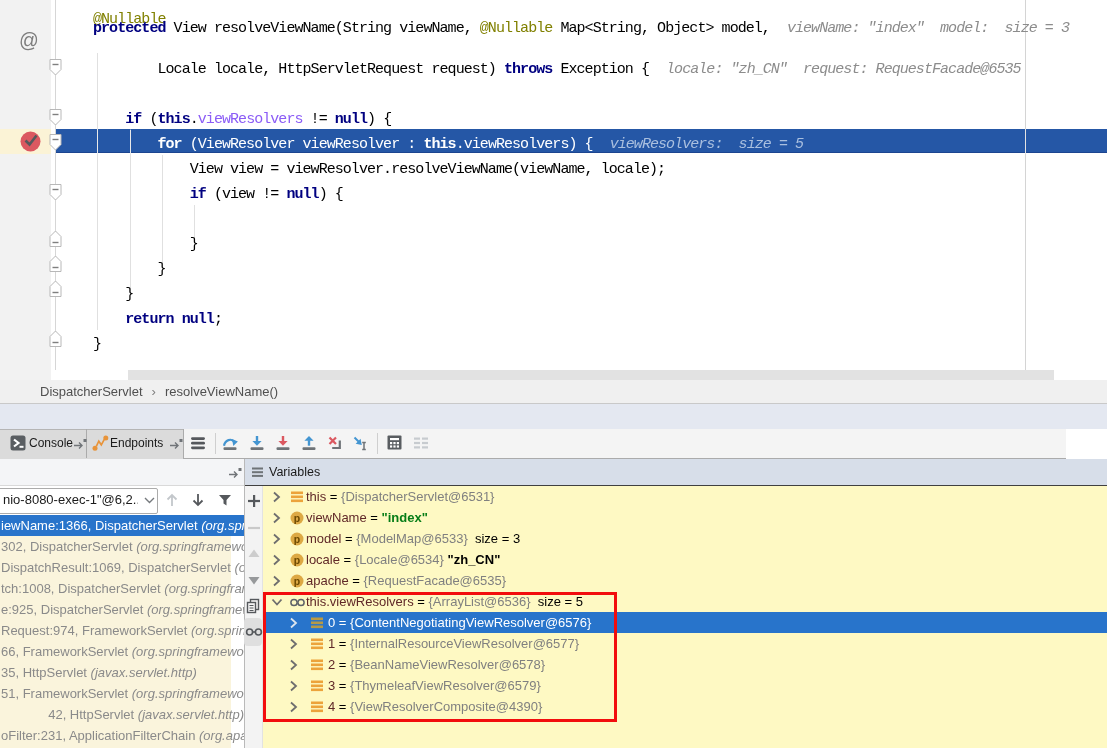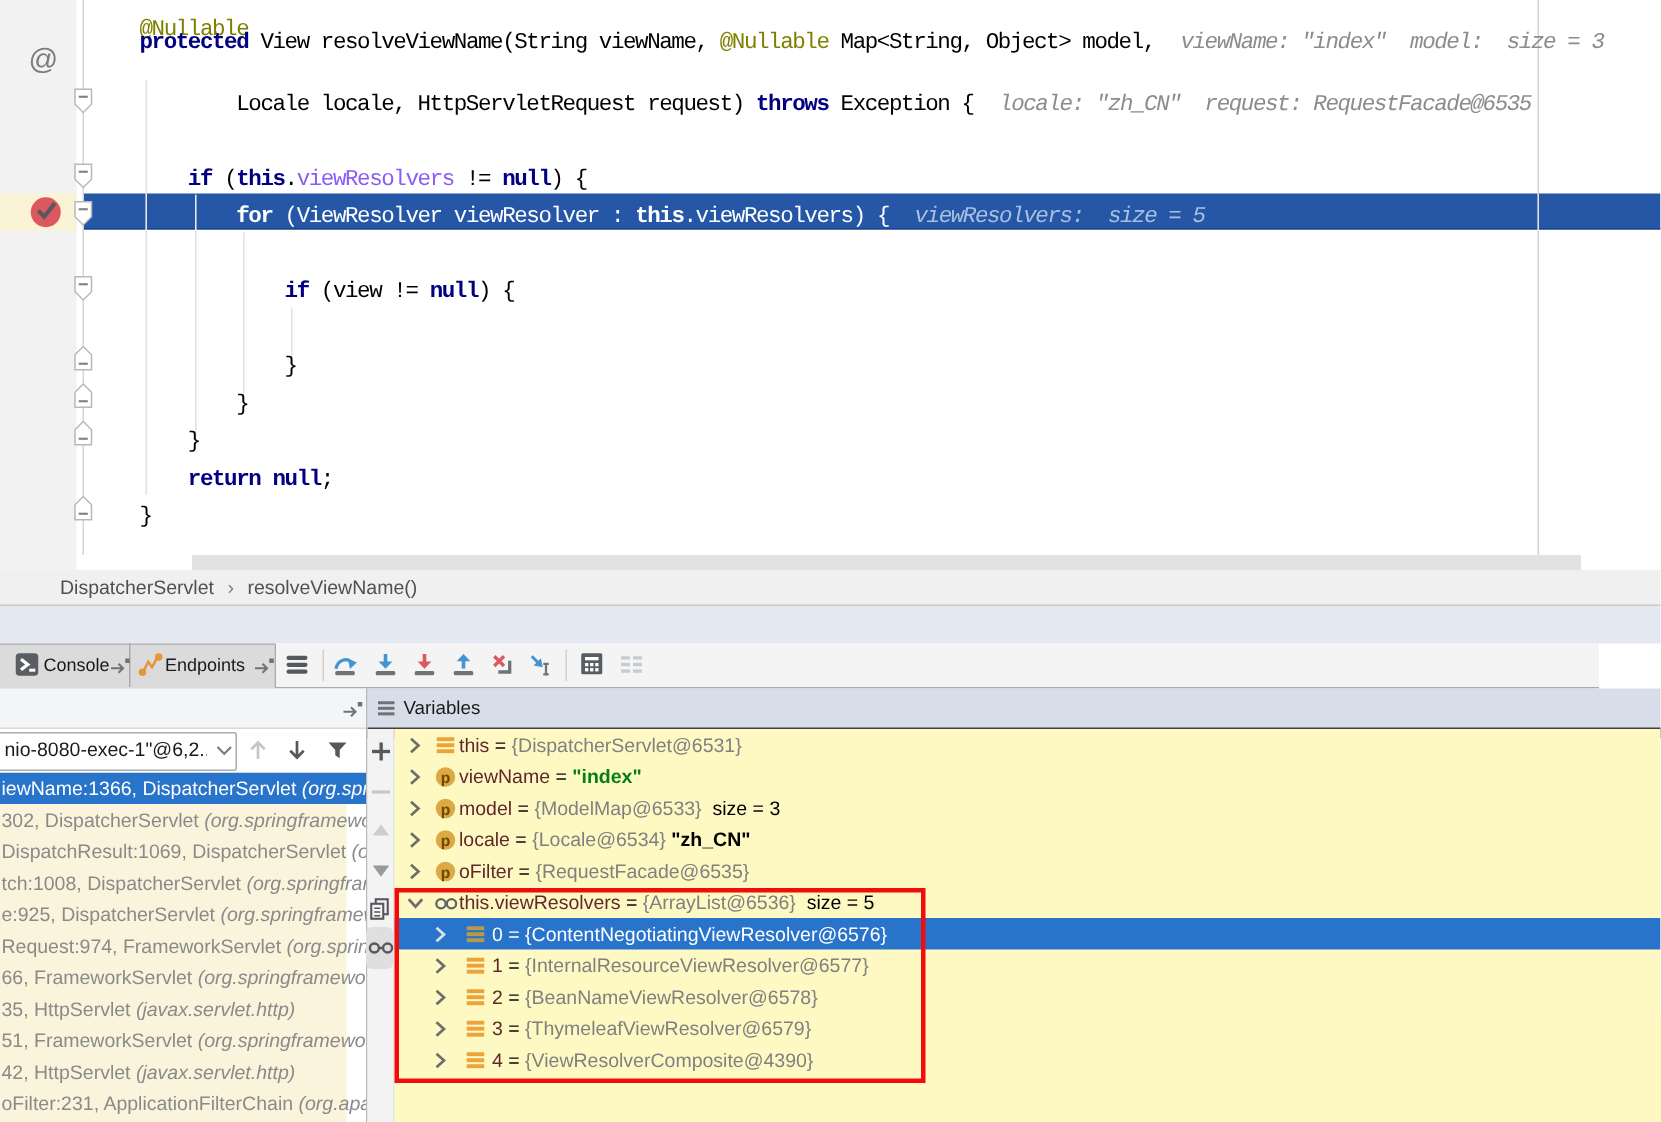--- a/index.html
+++ b/index.html
@@ -43,20 +43,21 @@
   <div class="abs" style="left:130px;top:129px;width:1px;height:25px;background:rgba(255,255,255,0.3);"></div>
 
   <div class="abs" style="left:1025px;top:0;width:1px;height:380px;background:#d4d4d4;"></div>
   <div class="abs" style="left:1025px;top:129px;width:1px;height:25px;background:rgba(255,255,255,0.35);"></div>
 
   <div class="cl" style="top:6.6px"><span class="o">@Nullable</span></div>
   <div class="cl" style="top:16px"><span class="k">protected</span> View resolveViewName(String viewName, <span class="o">@Nullable</span> Map&lt;String, Object&gt; model,<span class="h">viewName: "index"  model:  size = 3</span></div>
   <div class="cl" style="top:56.6px">        Locale locale, HttpServletRequest request) <span class="k">throws</span> Exception {<span class="h">locale: "zh_CN"  request: RequestFacade@6535</span></div>
   <div class="cl" style="top:106.6px">    <span class="k">if</span> (<span class="k">this</span>.<span class="f">viewResolvers</span> != <span class="k">null</span>) {</div>
   <div class="cl w" style="top:131.6px">        <span class="k w">for</span> (ViewResolver viewResolver : <span class="k w">this</span>.viewResolvers) {<span class="hb">viewResolvers:  size = 5</span></div>
+  <div class="cl" style="top:156.6px">            View view = viewResolver.resolveViewName(viewName, locale);</div>
   <div class="cl" style="top:181.6px">            <span class="k">if</span> (view != <span class="k">null</span>) {</div>
   <div class="cl" style="top:231.6px">            }</div>
   <div class="cl" style="top:256.6px">        }</div>
   <div class="cl" style="top:281.6px">    }</div>
   <div class="cl" style="top:306.6px">    <span class="k">return</span> <span class="k">null</span>;</div>
   <div class="cl" style="top:331.6px">}</div>
 
   <svg class="abs" style="left:0;top:0;" width="80" height="380" viewBox="0 0 80 380">
     <circle cx="30.5" cy="141.5" r="10" fill="#db5860"></circle>
     <polyline points="25.5,140.5 29.5,144.5 36.5,135.5" fill="none" stroke="#55585c" stroke-width="2.6"></polyline>
@@ -220,21 +221,21 @@
   <div id="fr" class="abs" style="left:0;top:29px;width:244px;font-size:13px;color:#8a8a8a;line-height:21px;white-space:nowrap;overflow:hidden;">
     <div style="height:21px;background:#2874cb;color:#fff;padding-left:1px;">iewName:1366, DispatcherServlet <i>(org.springframework.web.servlet)</i></div>
     <div style="height:21px;padding-left:1px;">302, DispatcherServlet <i>(org.springframework.web.servlet)</i></div>
     <div style="height:21px;padding-left:1px;">DispatchResult:1069, DispatcherServlet <i>(org.springframework)</i></div>
     <div style="height:21px;padding-left:1px;">tch:1008, DispatcherServlet <i>(org.springframework.web.servlet)</i></div>
     <div style="height:21px;padding-left:1px;">e:925, DispatcherServlet <i>(org.springframework.web.servlet)</i></div>
     <div style="height:21px;padding-left:1px;">Request:974, FrameworkServlet <i>(org.springframework.web)</i></div>
     <div style="height:21px;padding-left:1px;">66, FrameworkServlet <i>(org.springframework.web.servlet)</i></div>
     <div style="height:21px;padding-left:1px;">35, HttpServlet <i>(javax.servlet.http)</i></div>
     <div style="height:21px;padding-left:1px;">51, FrameworkServlet <i>(org.springframework.web.servlet)</i></div>
-    <div style="height:21px;padding-left:1px;">42, HttpServlet <i>(javax.servlet.http)</i></div>
+    <div style="height:21px;padding-left:1px;text-align:right;">42, HttpServlet <i>(javax.servlet.http)</i></div>
     <div style="height:21px;padding-left:1px;">oFilter:231, ApplicationFilterChain <i>(org.apache.catalina)</i></div>
   </div>
 </div>
 
 <div class="abs" style="left:245px;top:486px;width:18px;height:262px;background:#f3f3f3;border-right:1px solid #e2e2e2;box-sizing:border-box;">
   <svg class="abs" style="left:1px;top:7px;" width="16" height="16">
       <g fill="#55585c">
         <rect x="7" y="2" width="2.2" height="12"></rect>
         <rect x="2" y="6.9" width="12" height="2.2"></rect>
       </g>
@@ -306,21 +307,21 @@
     <span class="abs" style="left:43px"><span class="tn">locale</span> = <span class="tv">{Locale@6534}</span> <span class="tkb">"zh_CN"</span></span>
   </div>
   <div class="trow">
     <svg class="abs" style="left:6px;top:2.5px" width="16" height="16">
         <polyline points="5,3.5 10,8 5,12.5" fill="none" stroke="#6e6e6e" stroke-width="1.8"></polyline>
       </svg>
     <svg class="abs" style="left:27px;top:4px" width="14" height="14">
         <circle cx="7" cy="7" r="6.5" fill="#dda944"></circle>
         <text x="7" y="11" font-family="Liberation Sans" font-size="10.5" font-weight="bold" fill="#6d4a00" text-anchor="middle">p</text>
       </svg>
-    <span class="abs" style="left:43px"><span class="tn">oFilter</span> = <span class="tv">{RequestFacade@6535}</span></span>
+    <span class="abs" style="left:43px"><span class="tn">apache</span> = <span class="tv">{RequestFacade@6535}</span></span>
   </div>
   <div class="trow">
     <svg class="abs" style="left:6px;top:2.5px" width="16" height="16">
         <polyline points="3.5,5.5 8,10.5 12.5,5.5" fill="none" stroke="#6e6e6e" stroke-width="1.8"></polyline>
       </svg>
     <svg class="abs" style="left:27px;top:5.5px" width="15" height="11">
         <circle cx="4" cy="5.5" r="3.1" fill="none" stroke="#5f6368" stroke-width="1.5"></circle>
         <circle cx="11" cy="5.5" r="3.1" fill="none" stroke="#5f6368" stroke-width="1.5"></circle>
       </svg>
     <span class="abs" style="left:43px"><span class="tn">this.viewResolvers</span> = <span class="tv">{ArrayList@6536}</span>&nbsp; <span class="tk">size = 5</span></span>

